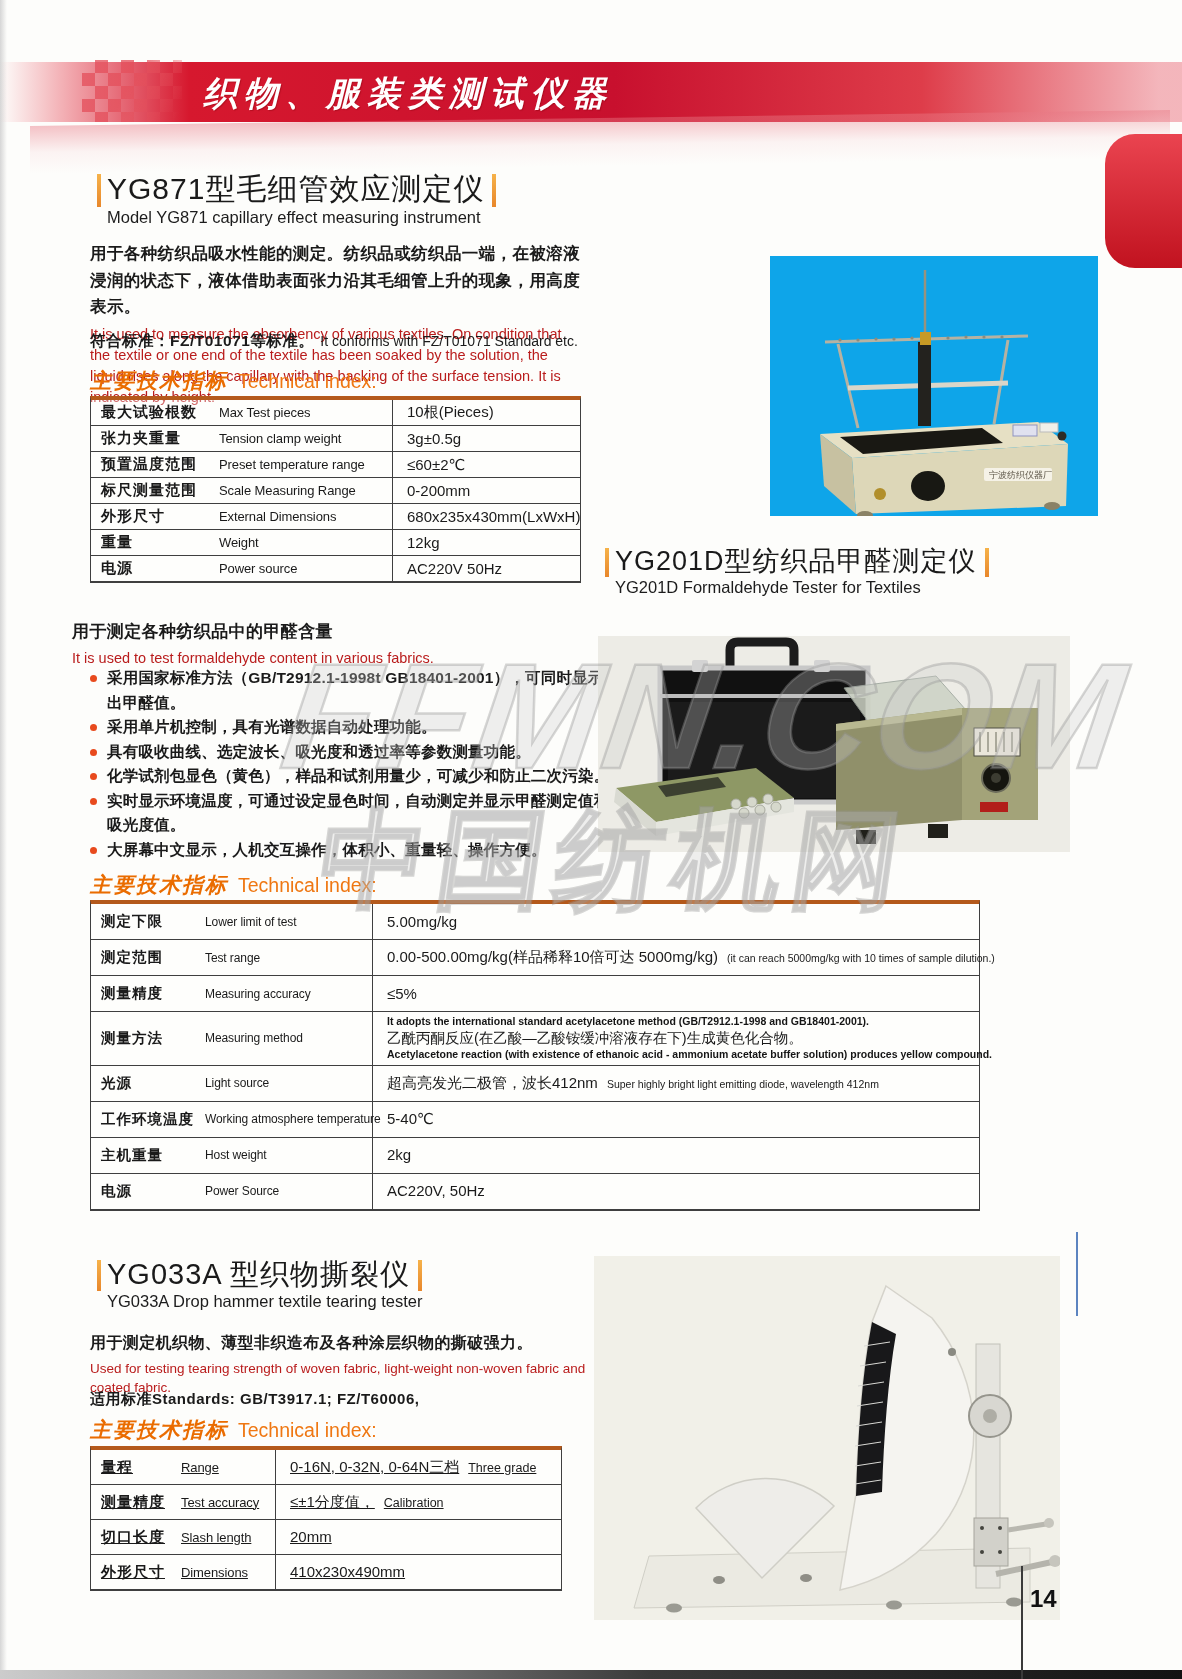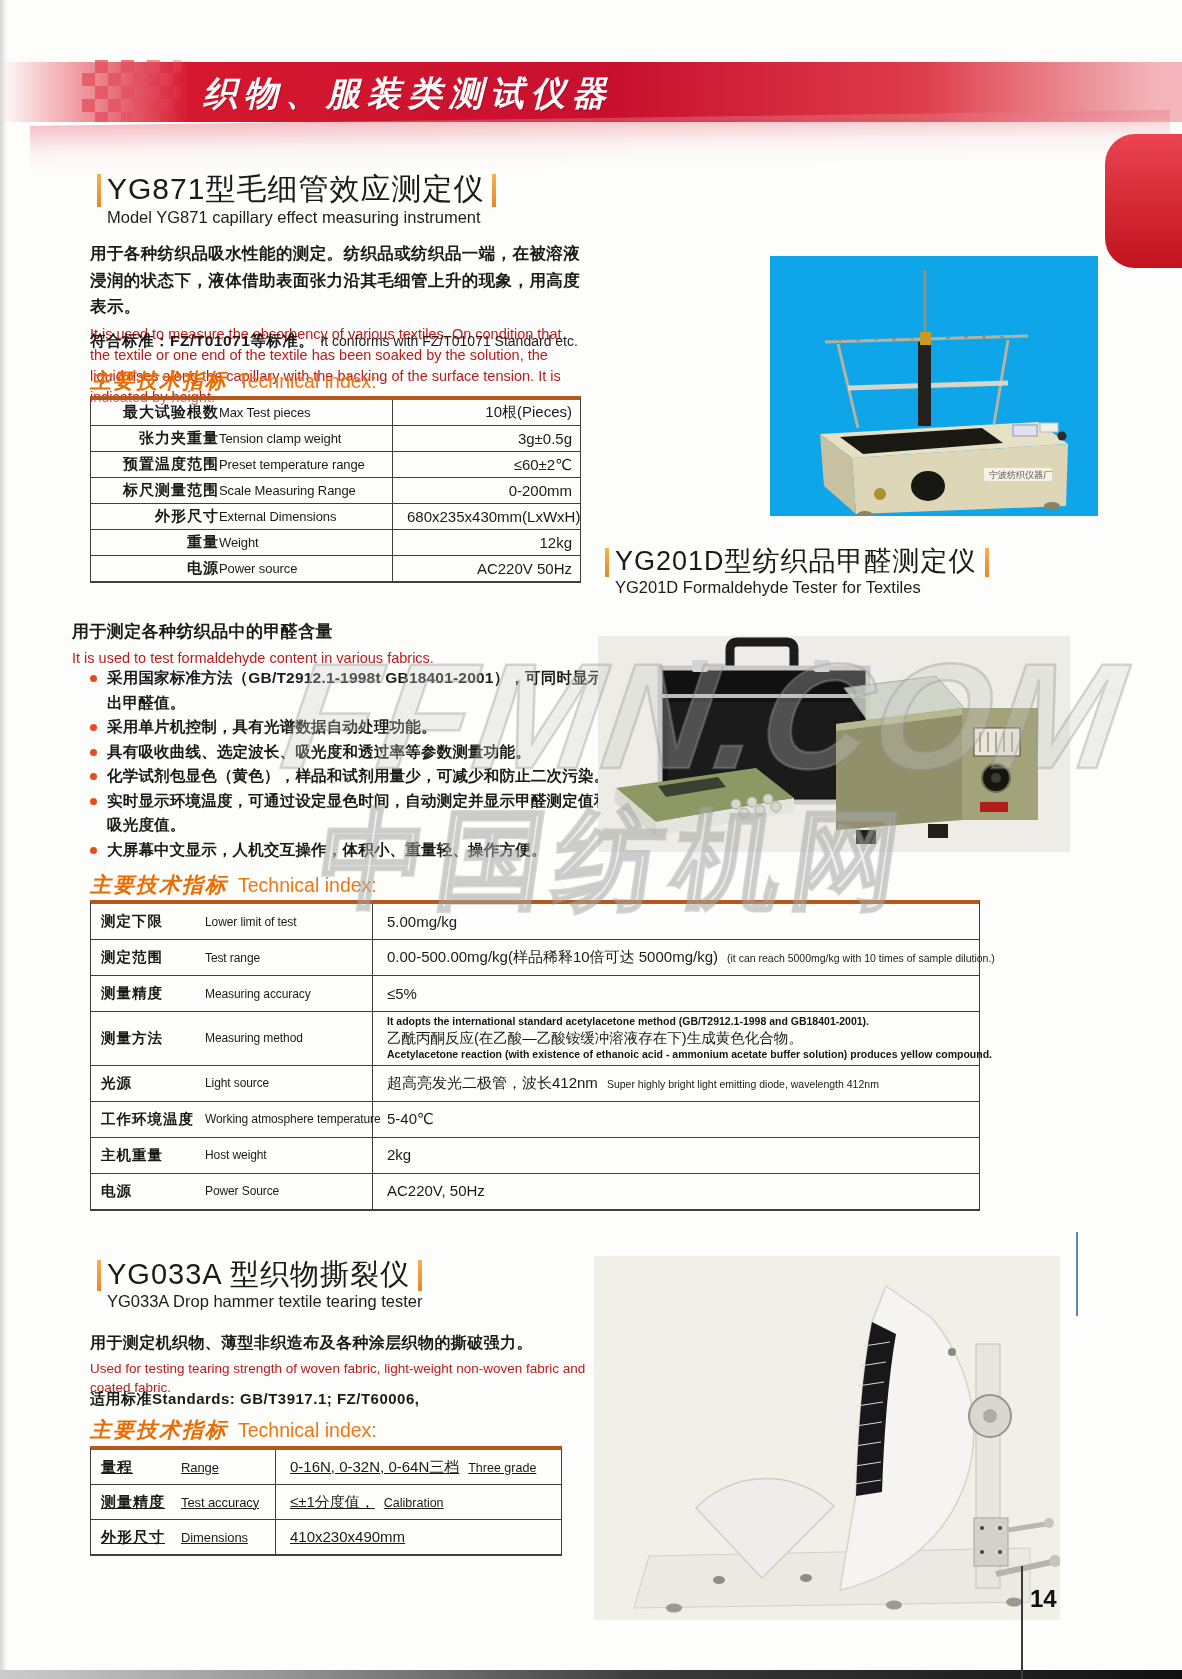--- a/index.html
+++ b/index.html
@@ -52,21 +52,21 @@
     display:flex;align-items:center;padding:2px 6px 2px 10px;box-sizing:border-box;}
   .tlabel .cn{font-weight:bold;font-size:15px;letter-spacing:1px;width:var(--cnw);min-width:var(--cnw);}
   .tlabel .en{font-size:13px;white-space:nowrap;letter-spacing:-.1px;}
   .tvalue{flex:1;display:flex;flex-direction:column;justify-content:center;
     padding:3px 8px 3px 14px;box-sizing:border-box;}
   .vline{white-space:nowrap;}
   .vmain{font-size:15px;}
   .vnote{font-size:10.5px;margin-left:9px;}
   .vcn{font-size:14.5px;line-height:1.35;white-space:nowrap;}
   .vsmall{font-size:10.5px;line-height:1.3;white-space:nowrap;color:#151515;font-weight:bold;}
-  #table1 .trow{min-height:25px;text-align:right;}
+  #table1 .trow{min-height:25px;}
   #table2 .trow{min-height:35px;}
   #table2 .tlabel .cn{font-size:14.5px;width:104px;min-width:104px;}
   #table2 .tlabel .en{font-size:12px;}
   #table3 .trow{min-height:34px;}
   #table3 .vnote{font-size:12.5px;}
 
   
   .bullet-item{position:relative;padding-left:17px;font-weight:bold;font-size:15.5px;
     line-height:24.5px;letter-spacing:.2px;}
   .bullet-item .dot{position:absolute;left:0;top:9px;width:7px;height:7px;border-radius:50%;
@@ -425,20 +425,29 @@
         <div class="tlabel">
           <span class="cn">测量精度</span>
           <span class="en">Test accuracy</span>
         </div>
         <div class="tvalue">
           <div class="vline"><span class="vmain">≤±1分度值，</span><span class="vnote">Calibration</span></div>
         </div>
       </div>
       <div class="trow">
         <div class="tlabel">
+          <span class="cn">切口长度</span>
+          <span class="en">Slash length</span>
+        </div>
+        <div class="tvalue">
+          <div class="vline"><span class="vmain">20mm</span></div>
+        </div>
+      </div>
+      <div class="trow">
+        <div class="tlabel">
           <span class="cn">外形尺寸</span>
           <span class="en">Dimensions</span>
         </div>
         <div class="tvalue">
           <div class="vline"><span class="vmain">410x230x490mm</span></div>
         </div>
       </div>
     </div>
 
   <div class="abs photo" id="photo3" style="left:594px;top:1256px;width:466px;height:364px;">

